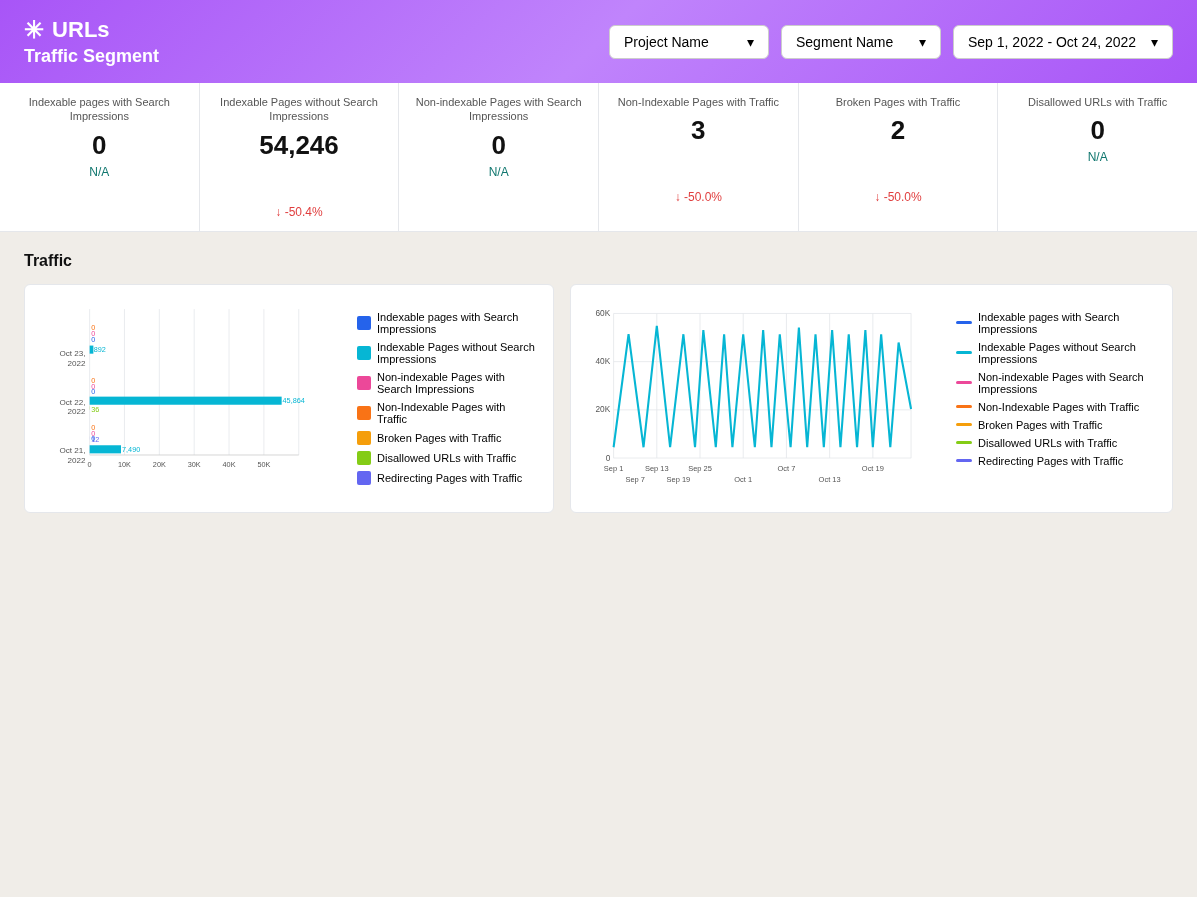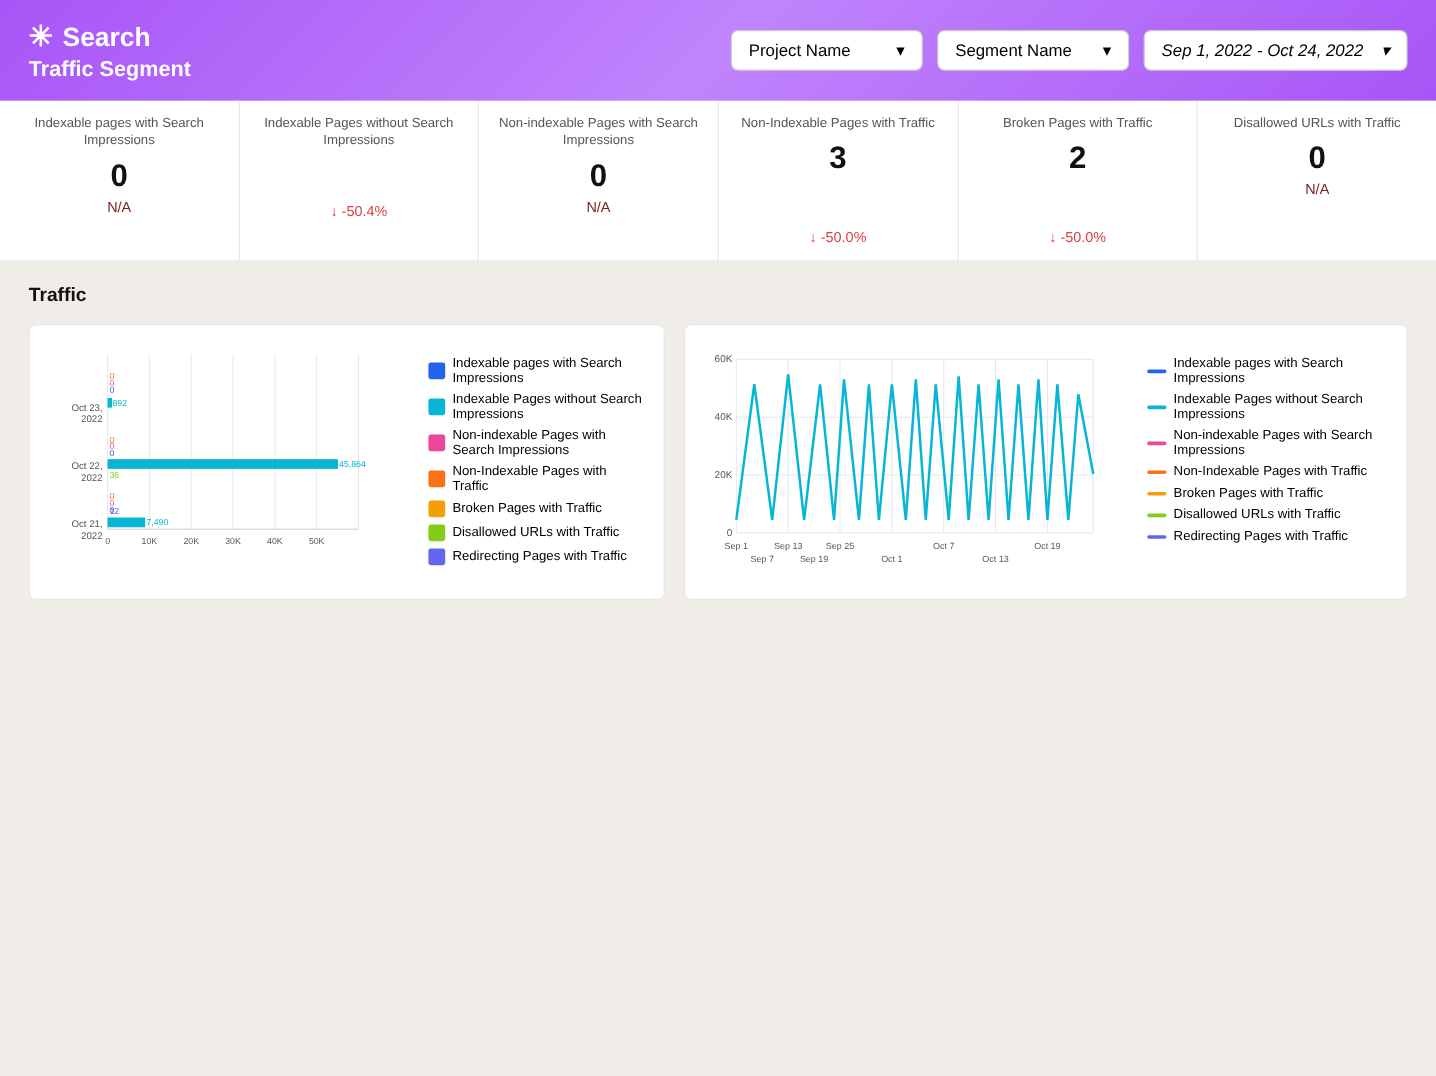--- a/index.html
+++ b/index.html
@@ -24,41 +24,41 @@
       border-radius: 6px;
       padding: 8px 14px;
       font-size: 14px;
       cursor: pointer;
       display: flex;
       align-items: center;
       gap: 8px;
       min-width: 160px;
       justify-content: space-between;
     }
-    .dropdown-date { min-width: 220px; font-style: italic; }
+    .dropdown-date { min-width: 220px; }
 
     
     .metrics-row {
       display: flex;
       gap: 0;
       background: white;
       border-bottom: 1px solid #e5e7eb;
     }
     .metric-card {
       flex: 1;
       padding: 12px 16px;
       border-right: 1px solid #e5e7eb;
       text-align: center;
     }
     .metric-card:last-child { border-right: none; }
     .metric-label { font-size: 11px; color: #555; margin-bottom: 6px; line-height: 1.3; }
     .metric-value { font-size: 26px; font-weight: 600; color: #111; }
     .metric-change { font-size: 12px; margin-top: 4px; }
     .metric-change.down { color: #e03e3e; margin-top: 44px; }
-    .metric-change.neutral { color: #7f1d1d; }
+    .metric-change.neutral { color: #0f766e; }
 
     
     .traffic-section {
       padding: 20px 24px;
     }
     .section-title { font-size: 16px; font-weight: 600; margin-bottom: 14px; color: #111; }
     .charts-row { display: flex; gap: 16px; }
 
     
     .bar-chart-container {
@@ -86,21 +86,21 @@
     .legend-color { width: 16px; height: 3px; border-radius: 2px; flex-shrink: 0; }
     .legend-color-box { width: 14px; height: 14px; border-radius: 2px; flex-shrink: 0; }
   </style>
 </head>
 <body>
 
 <div class="header">
   <div class="logo-area">
     <div class="logo">
       <span class="logo-star">✳</span>
-      <span>Search</span>
+      <span>URLs</span>
     </div>
     <div class="page-title">Traffic Segment</div>
   </div>
   <div class="header-controls">
     <div class="dropdown">
       <span>Project Name</span>
       <span>▾</span>
     </div>
     <div class="dropdown">
       <span>Segment Name</span>
@@ -114,20 +114,21 @@
 </div>
 
 <div class="metrics-row" id="metrics-row">
 <div class="metric-card">
       <div class="metric-label">Indexable pages with Search Impressions</div>
       <div class="metric-value">0</div>
       <div class="metric-change neutral">N/A</div>
     </div>
     <div class="metric-card">
       <div class="metric-label">Indexable Pages without Search Impressions</div>
+      <div class="metric-value">54,246</div>
       <div class="metric-change down">↓ -50.4%</div>
     </div>
     <div class="metric-card">
       <div class="metric-label">Non-indexable Pages with Search Impressions</div>
       <div class="metric-value">0</div>
       <div class="metric-change neutral">N/A</div>
     </div>
     <div class="metric-card">
       <div class="metric-label">Non-Indexable Pages with Traffic</div>
       <div class="metric-value">3</div>

